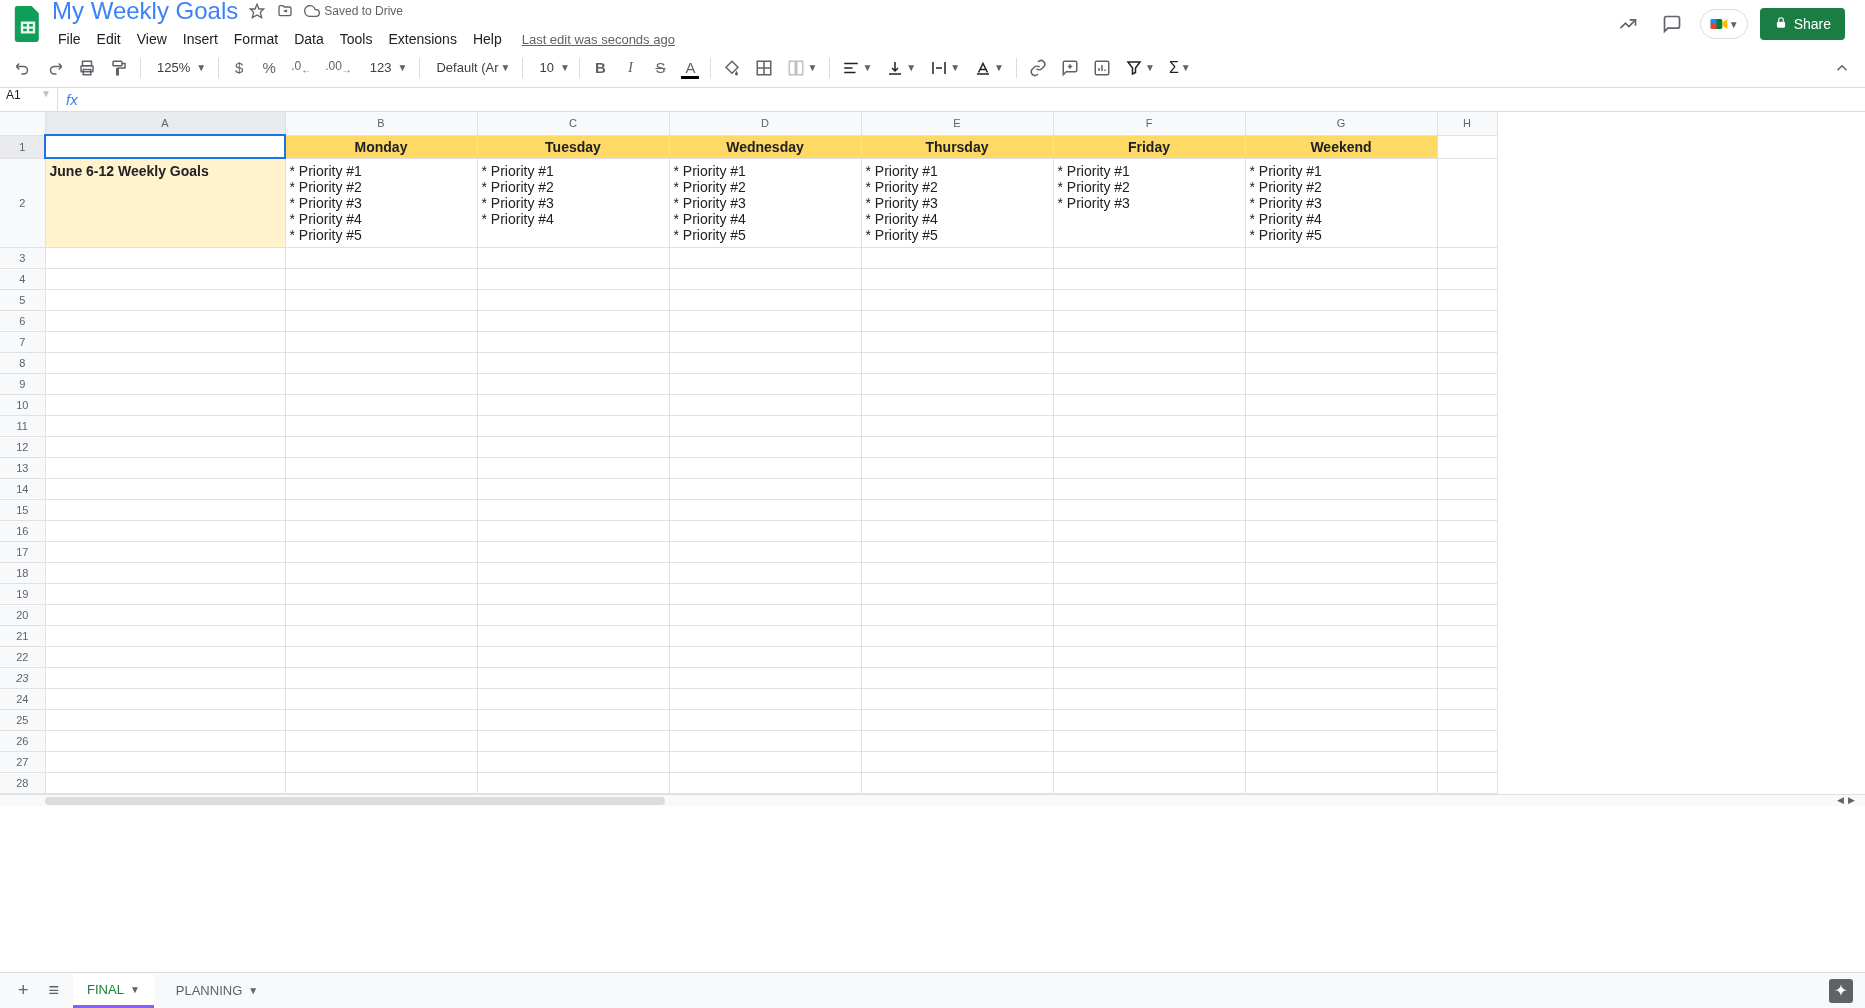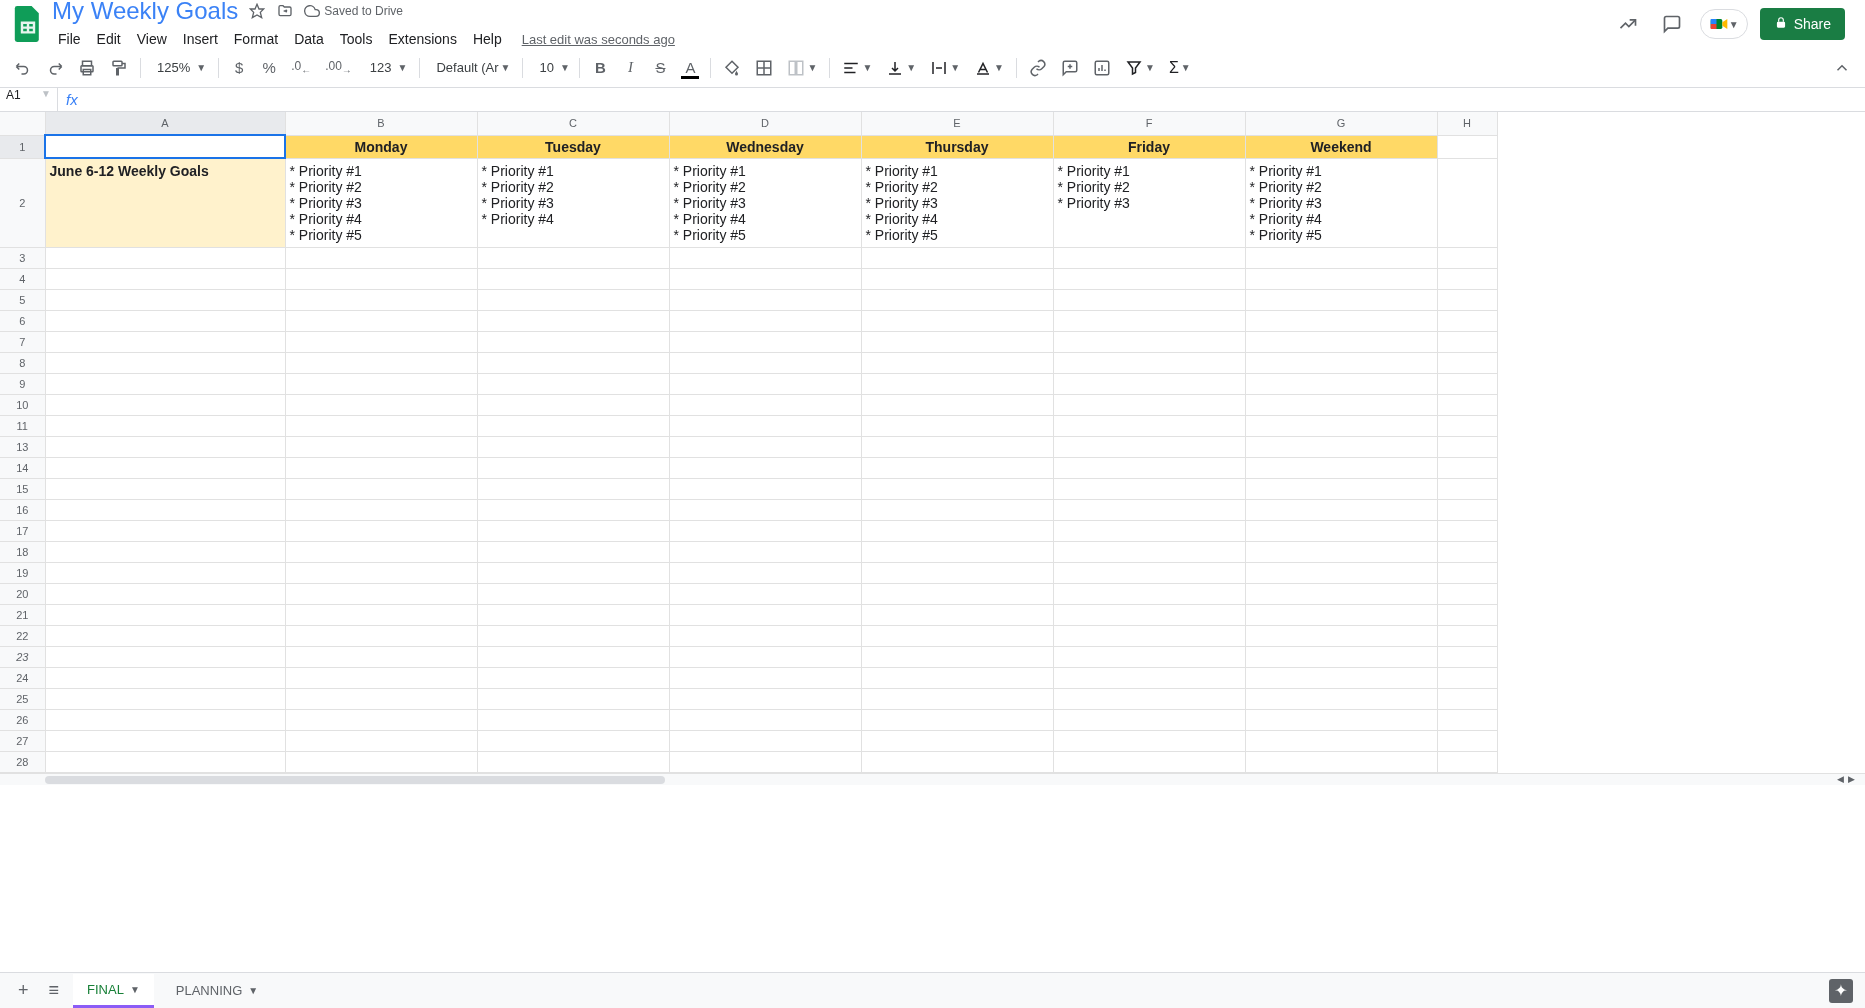--- a/index.html
+++ b/index.html
@@ -475,20 +475,31 @@
         <div class="cell"></div>
         <div class="cell"></div>
         <div class="cell"></div>
         <div class="cell"></div>
         <div class="cell"></div>
         <div class="cell"></div>
         <div class="cell"></div>
         <div class="cell"></div>
       </div>
       <div class="grid-row">
+        <div class="row-header" style="height: 21px;">12</div>
+        <div class="cell"></div>
+        <div class="cell"></div>
+        <div class="cell"></div>
+        <div class="cell"></div>
+        <div class="cell"></div>
+        <div class="cell"></div>
+        <div class="cell"></div>
+        <div class="cell"></div>
+      </div>
+      <div class="grid-row">
         <div class="row-header" style="height: 21px;">13</div>
         <div class="cell"></div>
         <div class="cell"></div>
         <div class="cell"></div>
         <div class="cell"></div>
         <div class="cell"></div>
         <div class="cell"></div>
         <div class="cell"></div>
         <div class="cell"></div>
       </div>

